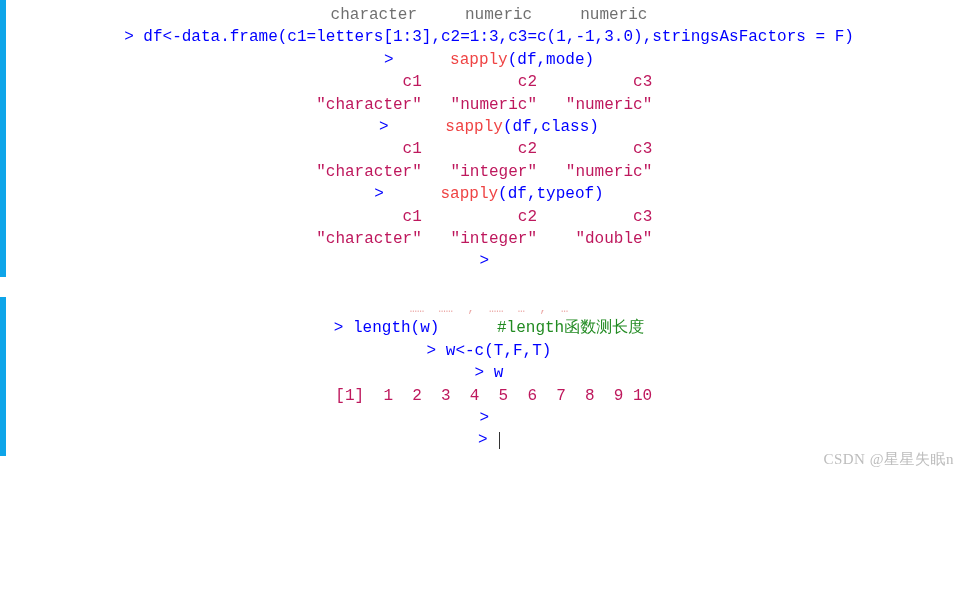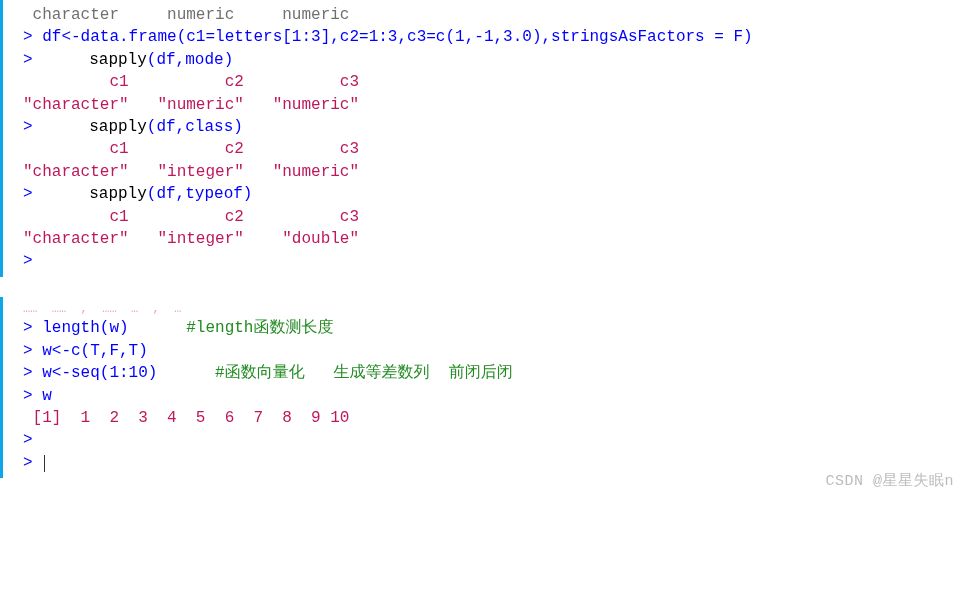--- a/index.html
+++ b/index.html
@@ -6,47 +6,48 @@
     body {
       font-family: "Courier New", Consolas, monospace;
       font-size: 16px;
       line-height: 1.4;
       background: #fff;
       color: #333;
       width: 972px;
       position: relative;
     }
     .console-block {
-      border-left: 3px solid #0ea5e9;
-      padding: 4px 20px;
+      border-left: 6px solid #0ea5e9;
+      padding: 4px 8px;
       margin-bottom: 20px;
       background: #fff;
+      text-align: center;
     }
     .line { white-space: pre; }
     .prompt { color: #0000ff; }
     .input { color: #0000ff; }
-    .func { color: #000000; margin-left: 47px; }
+    .func { color: #ef4444; margin-left: 47px; }
     .comment { color: #228b22; }
     .output { color: #be185d; }
     .cut-top { color: #333; opacity: 0.7; }
     .red-faded { color: #d9534f; opacity: 0.5; font-size: 12px; }
     .cursor {
       display: inline-block;
       width: 1px;
       height: 17px;
       background: #333;
       vertical-align: text-bottom;
       margin-left: 2px;
     }
     .watermark {
       position: absolute;
       right: 18px;
       bottom: 6px;
       color: rgba(160,160,160,0.7);
-      font-family: Liberation Mono, monospace;
+      font-family: Liberation Serif, serif;
       font-size: 15px;
       letter-spacing: 0.5px;
       pointer-events: none;
     }
   </style>
 </head>
 <body>
 
 <div class="console-block">
   <div class="line cut-top"> character     numeric     numeric </div>
@@ -63,21 +64,20 @@
       <div class="line"><span class="output">"character"   "integer"    "double" </span></div>
       <div class="line"><span class="prompt">&gt; </span></div>
     </div>
 </div>
 
 <div class="console-block">
   <div class="line red-faded">……  ……  ,  ……  …  ,  …</div>
   <div id="block2-lines">
       <div class="line"><span class="prompt">&gt; </span><span class="input">length(w)      </span><span class="comment">#length函数测长度</span></div>
       <div class="line"><span class="prompt">&gt; </span><span class="input">w&lt;-c(T,F,T)</span></div>
-      <div class="line"><span class="prompt">&gt; </span><span class="input">w&lt;-seq(1:10)      </span><span class="comment">#函数向量化   生成等差数列  前闭后闭</span></div>
       <div class="line"><span class="prompt">&gt; </span><span class="input">w</span></div>
       <div class="line"><span class="output"> [1]  1  2  3  4  5  6  7  8  9 10</span></div>
       <div class="line"><span class="prompt">&gt; </span></div>
       <div class="line"><span class="prompt">&gt; </span><span class="cursor"></span></div>
     </div>
 </div>
 
 <div class="watermark">CSDN @星星失眠n</div>
 
 </body></html>

